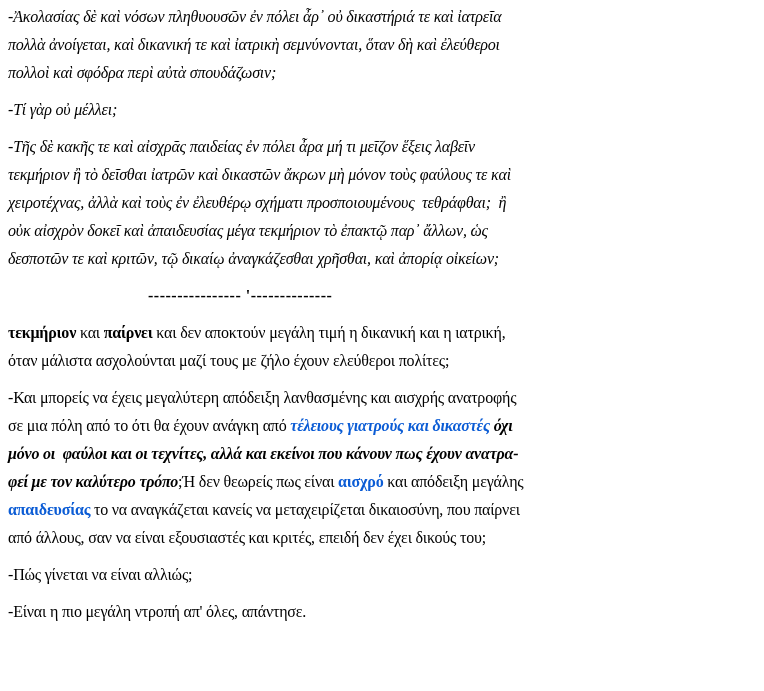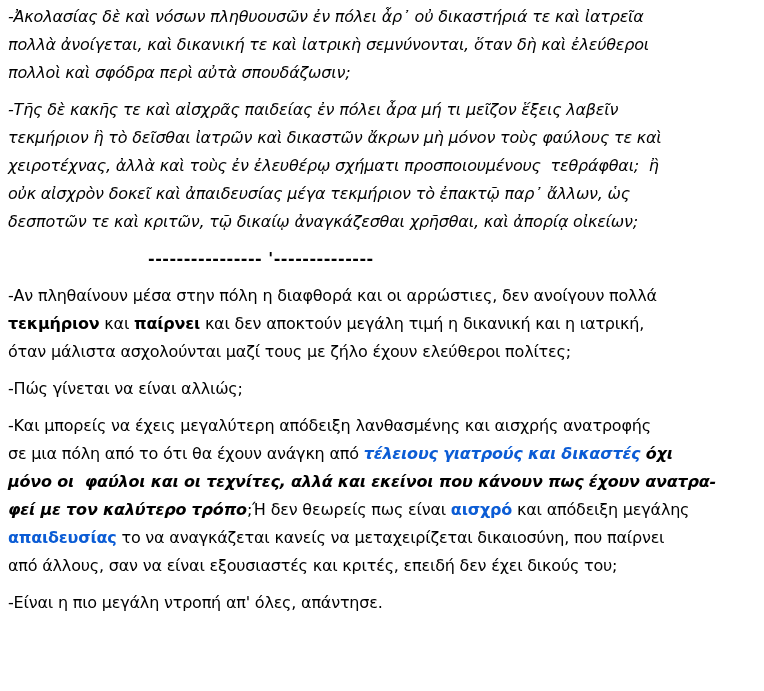--- a/index.html
+++ b/index.html
@@ -12,20 +12,21 @@
     height: 691px;
     overflow: hidden;
     font-family: "DejaVu Sans", "Liberation Sans", sans-serif;
     font-size: 16px;
     line-height: 28px;
     color: #000000;
     letter-spacing: -0.2px;
   }
   .page {
     padding: 3px 25px 0 8px;
+    font-family: Liberation Serif, serif;
   }
   .para {
     margin: 0 0 9px 0;
     white-space: pre; 
   }
   .para:last-child { margin-bottom: 0; }
   .para.divider {
     padding-left: 140px;
     letter-spacing: 0.5px;
   }
@@ -35,31 +36,31 @@
   .seg.blue { color: var(--accent-blue, #0b5cd5); }
 </style>
 </head>
 <body style="background: rgb(255, 255, 255); color: rgb(0, 0, 0); --accent-blue: #0b5cd5;">
 
 <div class="page">
   <div id="document-content">
       <p class="para ancient"><span class="seg italic">-Ἀκολασίας δὲ καὶ νόσων πληθυουσῶν ἐν πόλει ἆρ᾽ οὐ δικαστήριά τε καὶ ἰατρεῖα
 πολλὰ ἀνοίγεται, καὶ δικανική τε καὶ ἰατρικὴ σεμνύνονται, ὅταν δὴ καὶ ἐλεύθεροι
 πολλοὶ καὶ σφόδρα περὶ αὐτὰ σπουδάζωσιν;</span></p>
+      <p class="para ancient"><span class="seg italic">-Τί γὰρ οὐ μέλλει;</span></p>
       <p class="para ancient"><span class="seg italic">-Τῆς δὲ κακῆς τε καὶ αἰσχρᾶς παιδείας ἐν πόλει ἆρα μή τι μεῖζον ἕξεις λαβεῖν
 τεκμήριον ἢ τὸ δεῖσθαι ἰατρῶν καὶ δικαστῶν ἄκρων μὴ μόνον τοὺς φαύλους τε καὶ
 χειροτέχνας, ἀλλὰ καὶ τοὺς ἐν ἐλευθέρῳ σχήματι προσποιουμένους  τεθράφθαι;  ἢ
 οὐκ αἰσχρὸν δοκεῖ καὶ ἀπαιδευσίας μέγα τεκμήριον τὸ ἐπακτῷ παρ᾽ ἄλλων, ὡς
 δεσποτῶν τε καὶ κριτῶν, τῷ δικαίῳ ἀναγκάζεσθαι χρῆσθαι, καὶ ἀπορίᾳ οἰκείων;</span></p>
       <p class="para divider"><span class="seg bold">---------------- '--------------</span></p>
-      <p class="para modern"><span class="seg regular">-Αν πληθαίνουν μέσα στην πόλη η διαφθορά και οι αρρώστιες, δεν ανοίγουν πολλά
-</span><span class="seg bold">τεκμήριον</span><span class="seg regular"> και </span><span class="seg bold">παίρνει</span><span class="seg regular"> και δεν αποκτούν μεγάλη τιμή η δικανική και η ιατρική,
+      <p class="para modern"><span class="seg bold">τεκμήριον</span><span class="seg regular"> και </span><span class="seg bold">παίρνει</span><span class="seg regular"> και δεν αποκτούν μεγάλη τιμή η δικανική και η ιατρική,
 όταν μάλιστα ασχολούνται μαζί τους με ζήλο έχουν ελεύθεροι πολίτες;</span></p>
-      <p class="para modern"><span class="seg regular">-Πώς γίνεται να είναι αλλιώς;</span></p>
       <p class="para modern"><span class="seg regular">-Και μπορείς να έχεις μεγαλύτερη απόδειξη λανθασμένης και αισχρής ανατροφής
 σε μια πόλη από το ότι θα έχουν ανάγκη από </span><span class="seg bold italic blue">τέλειους γιατρούς και δικαστές</span><span class="seg bold italic"> όχι
 μόνο οι  φαύλοι και οι τεχνίτες, αλλά και εκείνοι που κάνουν πως έχουν ανατρα-
 φεί με τον καλύτερο τρόπο</span><span class="seg regular">;Ή δεν θεωρείς πως είναι </span><span class="seg bold blue">αισχρό</span><span class="seg regular"> και απόδειξη μεγάλης
 </span><span class="seg bold blue">απαιδευσίας</span><span class="seg regular"> το να αναγκάζεται κανείς να μεταχειρίζεται δικαιοσύνη, που παίρνει
 από άλλους, σαν να είναι εξουσιαστές και κριτές, επειδή δεν έχει δικούς του;</span></p>
+      <p class="para modern"><span class="seg regular">-Πώς γίνεται να είναι αλλιώς;</span></p>
       <p class="para modern"><span class="seg regular">-Είναι η πιο μεγάλη ντροπή απ' όλες, απάντησε.</span></p>
     </div>
 </div>
 
 </body></html>

